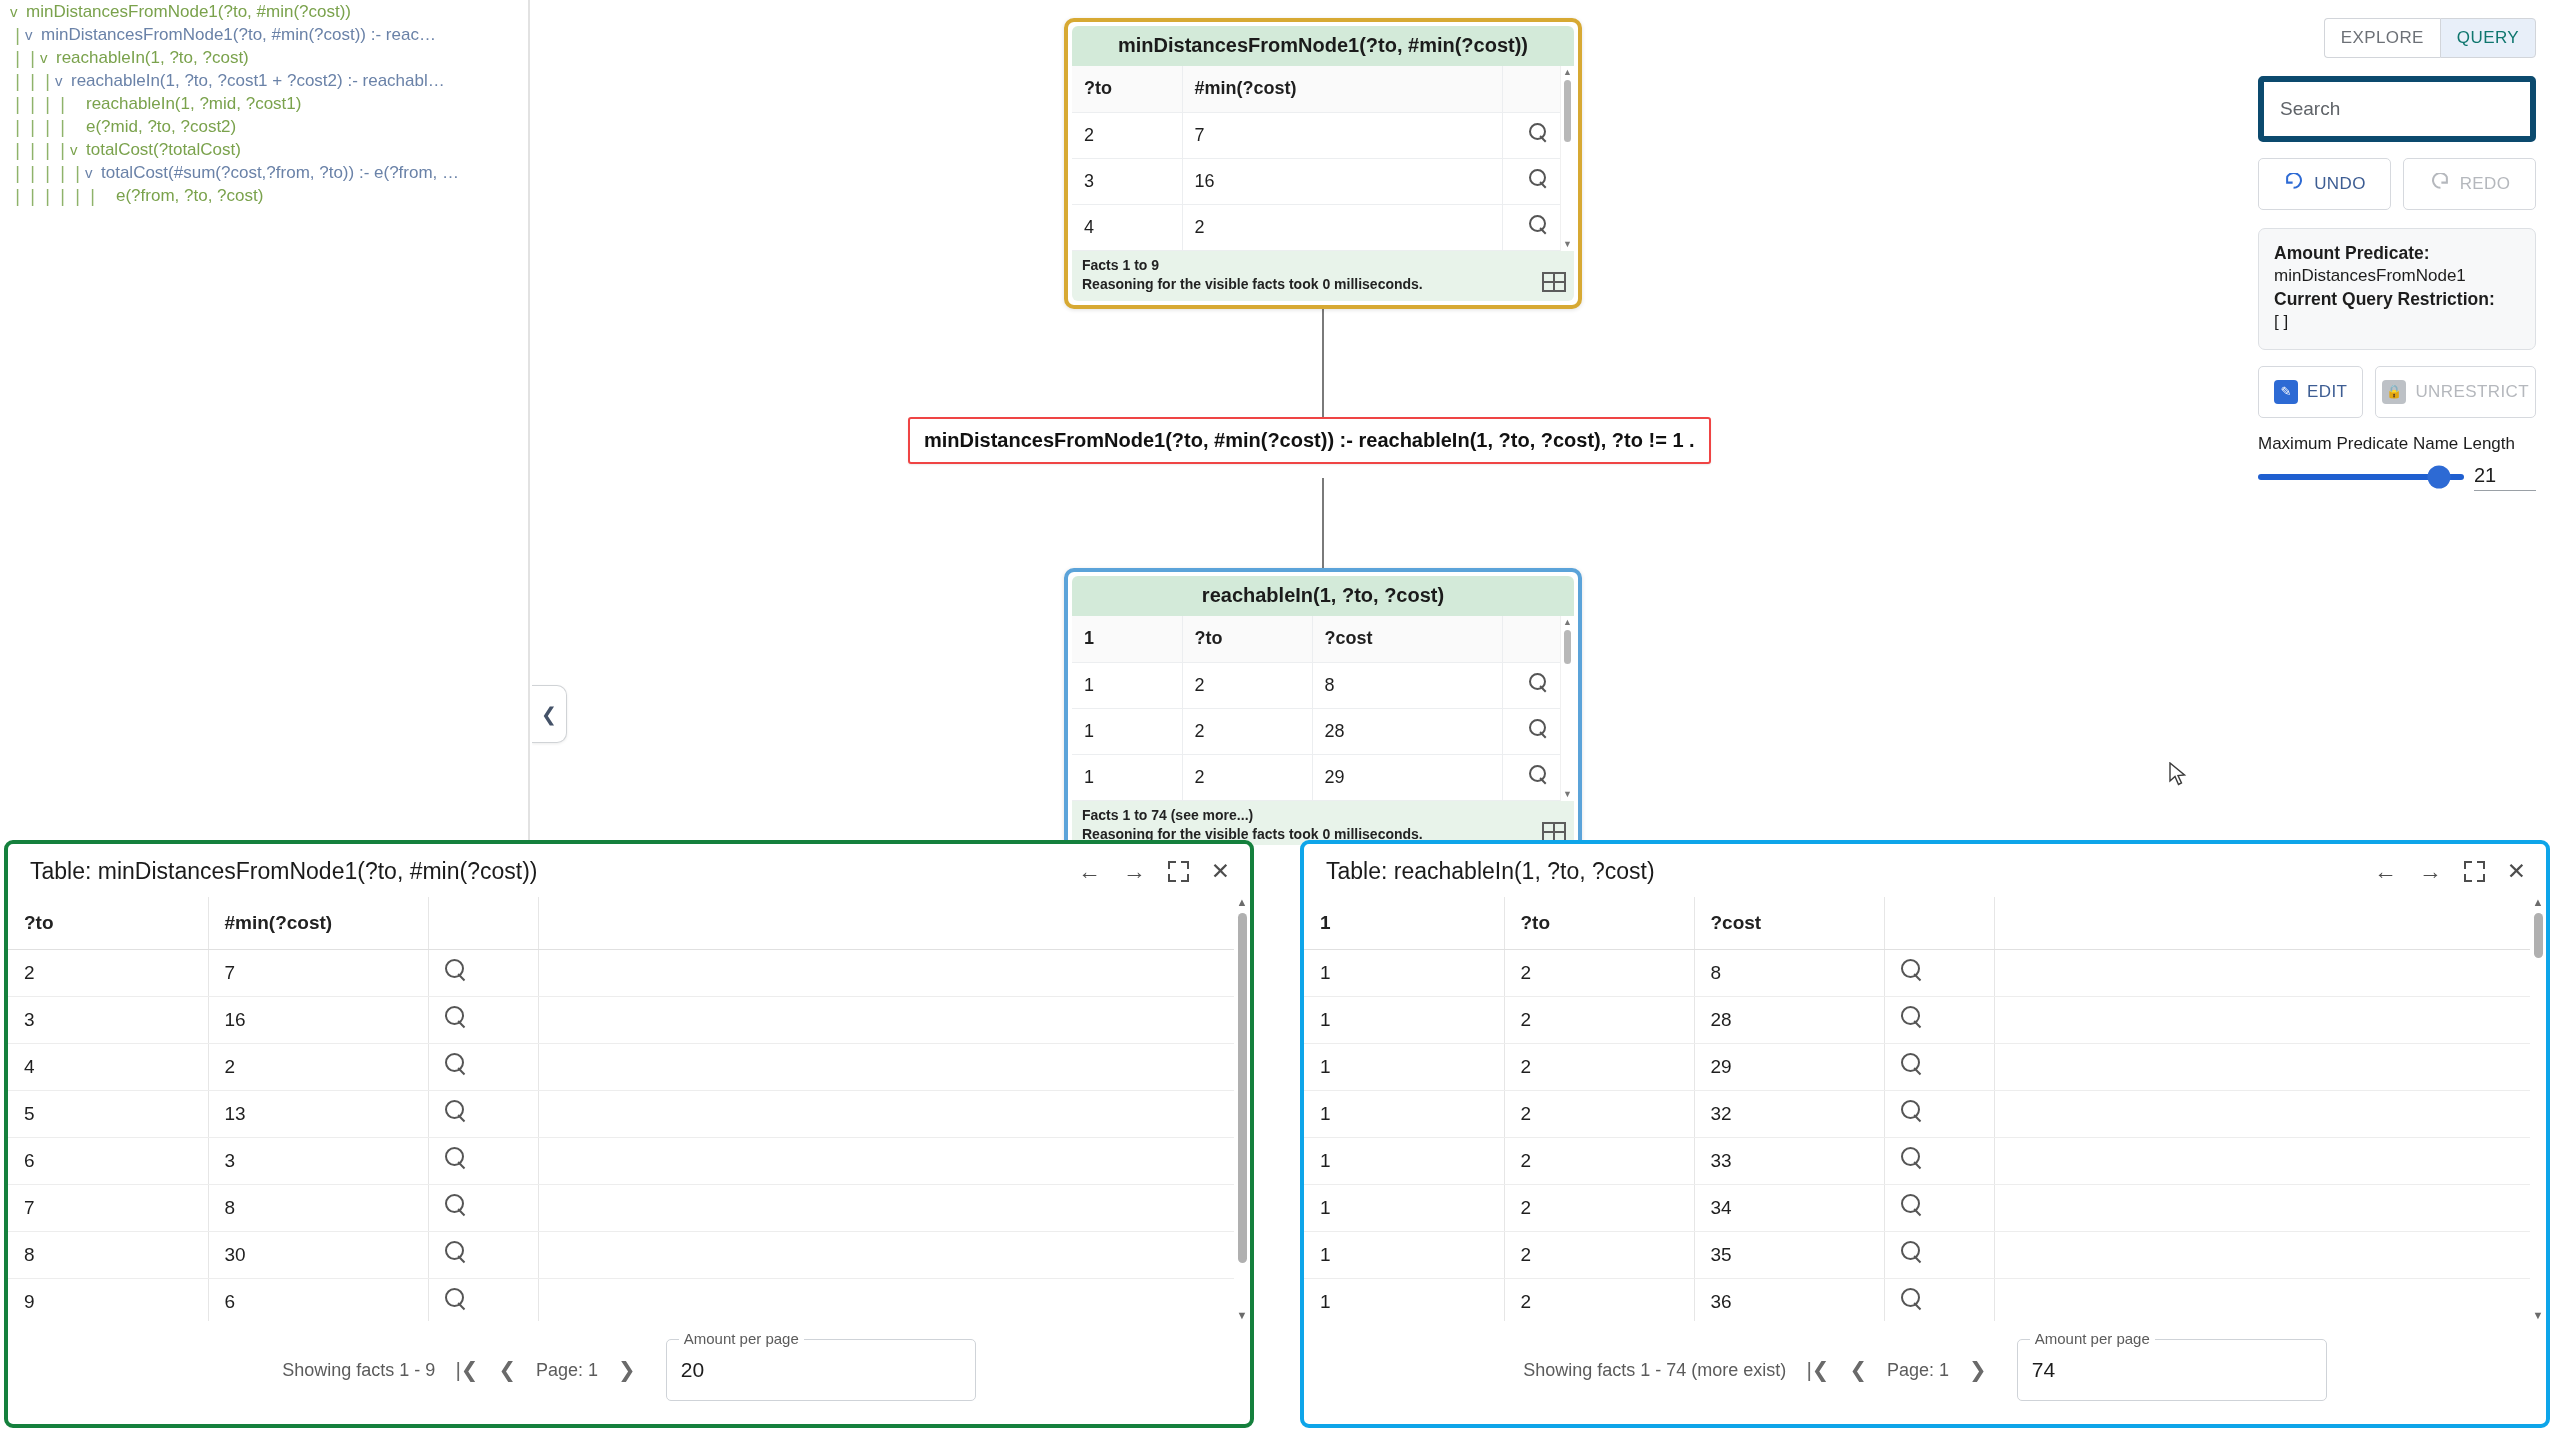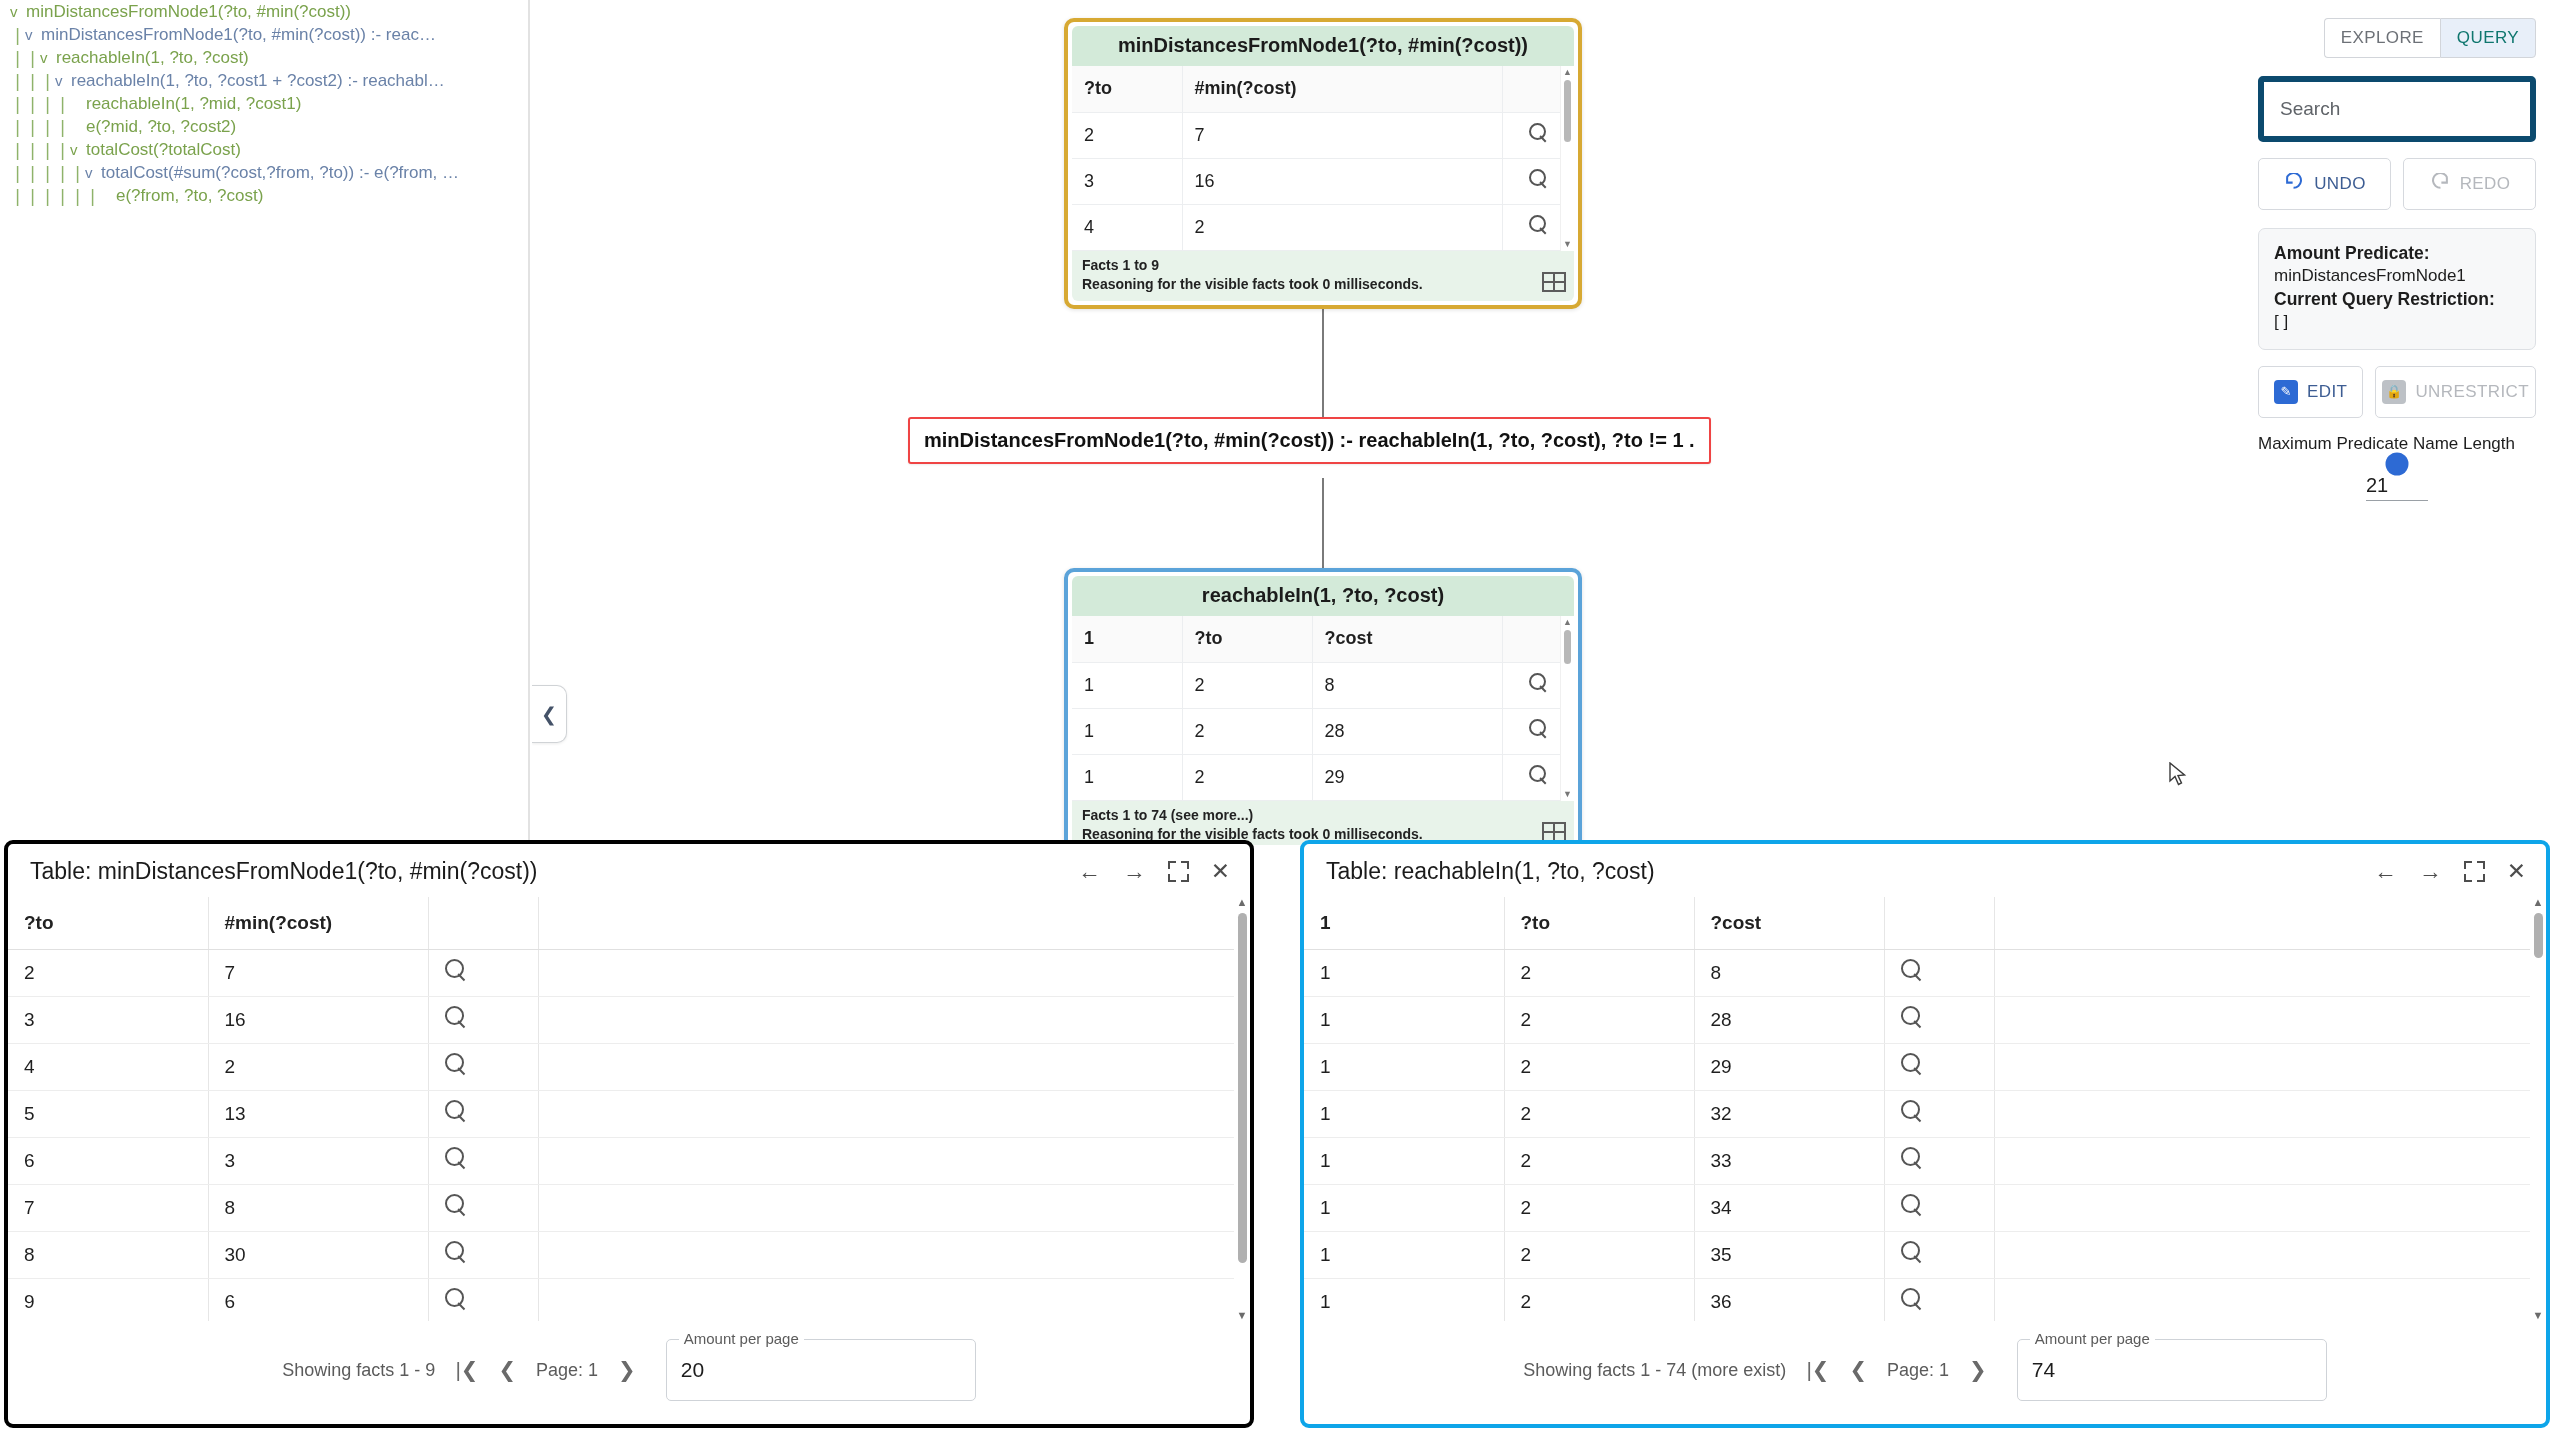--- a/index.html
+++ b/index.html
@@ -138,21 +138,21 @@
     font-family: inherit;
   }
   .mbtn.disabled { color: #b5b8bd; }
   .info-card {
     margin-top: 18px; border: 1px solid #dde0e4; border-radius: 7px;
     background: #f7f8f9; padding: 13px 15px 15px 15px;
     font-size: 17px; color: #1d1d1d; line-height: 1.32;
   }
   .info-card b { font-size: 17.5px; }
   .slider-label { margin-top: 16px; font-size: 17px; color: #1d1d1d; }
-  .slider-row { display: flex; align-items: center; gap: 10px; margin-top: 10px; flex-direction: column; }
+  .slider-row { display: flex; align-items: center; gap: 10px; margin-top: 10px; }
   .slider-track {
     position: relative; flex: 1; height: 6px; background: #1f5fd0; border-radius: 3px;
   }
   .slider-thumb {
     position: absolute; left: 88%; top: 50%; transform: translate(-50%,-50%);
     width: 23px; height: 23px; border-radius: 50%; background: #2d6ad4;
   }
   .slider-val {
     width: 62px; font-size: 20px; color: #1d1d1d;
     border-bottom: 1px solid #9aa0a6; padding-bottom: 3px; text-align: left;
@@ -162,21 +162,21 @@
     display: flex; align-items: center; justify-content: center;
     color: #fff; font-size: 13px;
   }
   .ico-sq.grey { background: #bdc1c6; }
 
   
   .tpanel {
     position: absolute; bottom: 6px; height: 588px;
     background: #fff; border-radius: 9px; overflow: hidden;
   }
-  .tpanel.gold { border: 4px solid #000000; }
+  .tpanel.gold { border: 4px solid #15803d; }
   .tpanel.blue { border: 4px solid #0ea5e9; }
   .tpanel-head {
     display: flex; align-items: center; justify-content: space-between;
     padding: 14px 20px 12px 22px;
   }
   .tpanel-title { font-size: 23px; color: #1b1b1b; }
   .tpanel-actions { display: flex; align-items: center; gap: 22px; color: #4d4d4d; font-size: 23px; }
   .expand-icon { width: 21px; height: 21px; position: relative; display: inline-block; }
   .expand-icon i { position: absolute; width: 8px; height: 8px; border: 2.5px solid #4d4d4d; }
   .expand-icon i.tl { top:0; left:0; border-right: none; border-bottom: none; }

